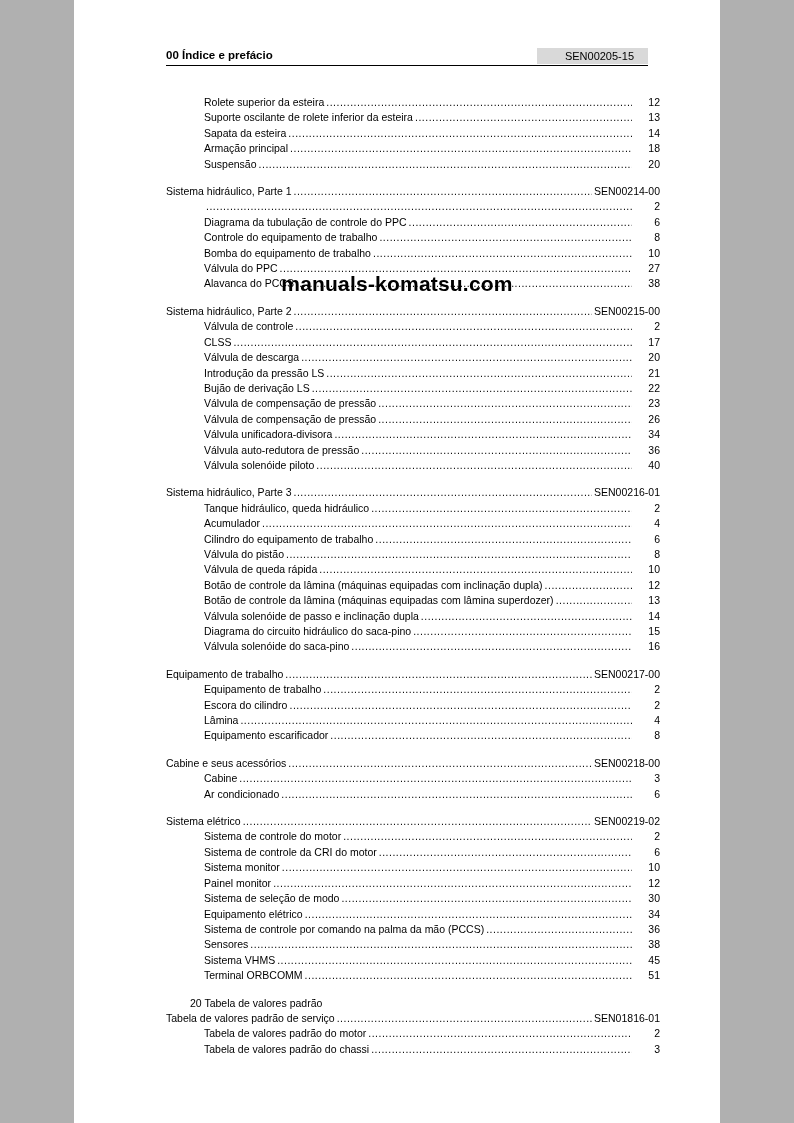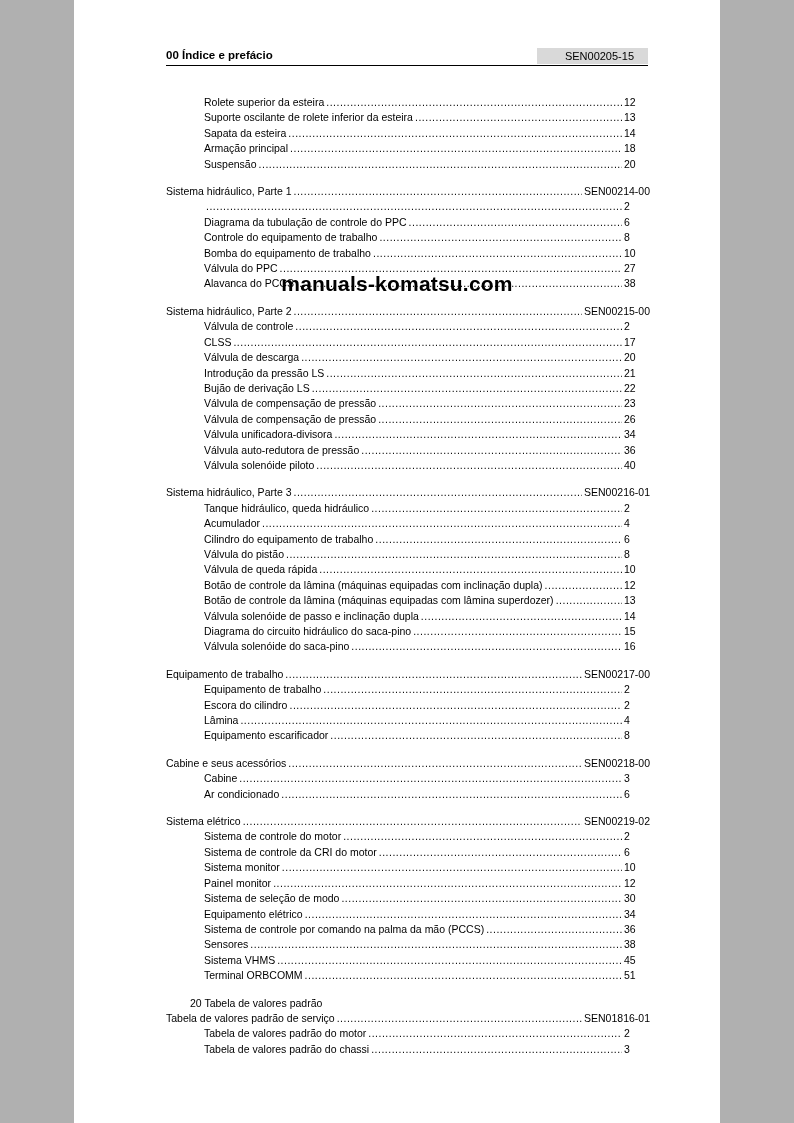--- a/index.html
+++ b/index.html
@@ -33,21 +33,21 @@
   .header-right {
     background: #d9d9d9;
     padding: 2px 14px 2px 28px;
     font-size: 11px;
     font-weight: normal;
     margin-bottom: -3px;
   }
   .toc {
     position: absolute;
     left: 92px;
-    right: 70px;
+    right: 60px;
     top: 95px;
     font-size: 10.5px;
   }
   .group {
     margin-bottom: 12px;
   }
   .row {
     display: flex;
     align-items: baseline;
     line-height: 15.4px;
@@ -60,21 +60,21 @@
     flex: 1 1 auto;
     overflow: hidden;
     white-space: nowrap;
     margin: 0 2px;
     font-size: 10.5px;
     letter-spacing: 0.5px;
     color: #000;
   }
   .row .pg {
     flex: 0 0 auto;
-    text-align: left;
+    text-align: right;
     min-width: 26px;
   }
   .lvl0 { padding-left: 0px; }
   .lvl1 { padding-left: 38px; }
   .lvl3 { padding-left: 24px; }
   .sec-head .label { }
   .footer {
     position: absolute;
     left: 92px;
     right: 72px;

